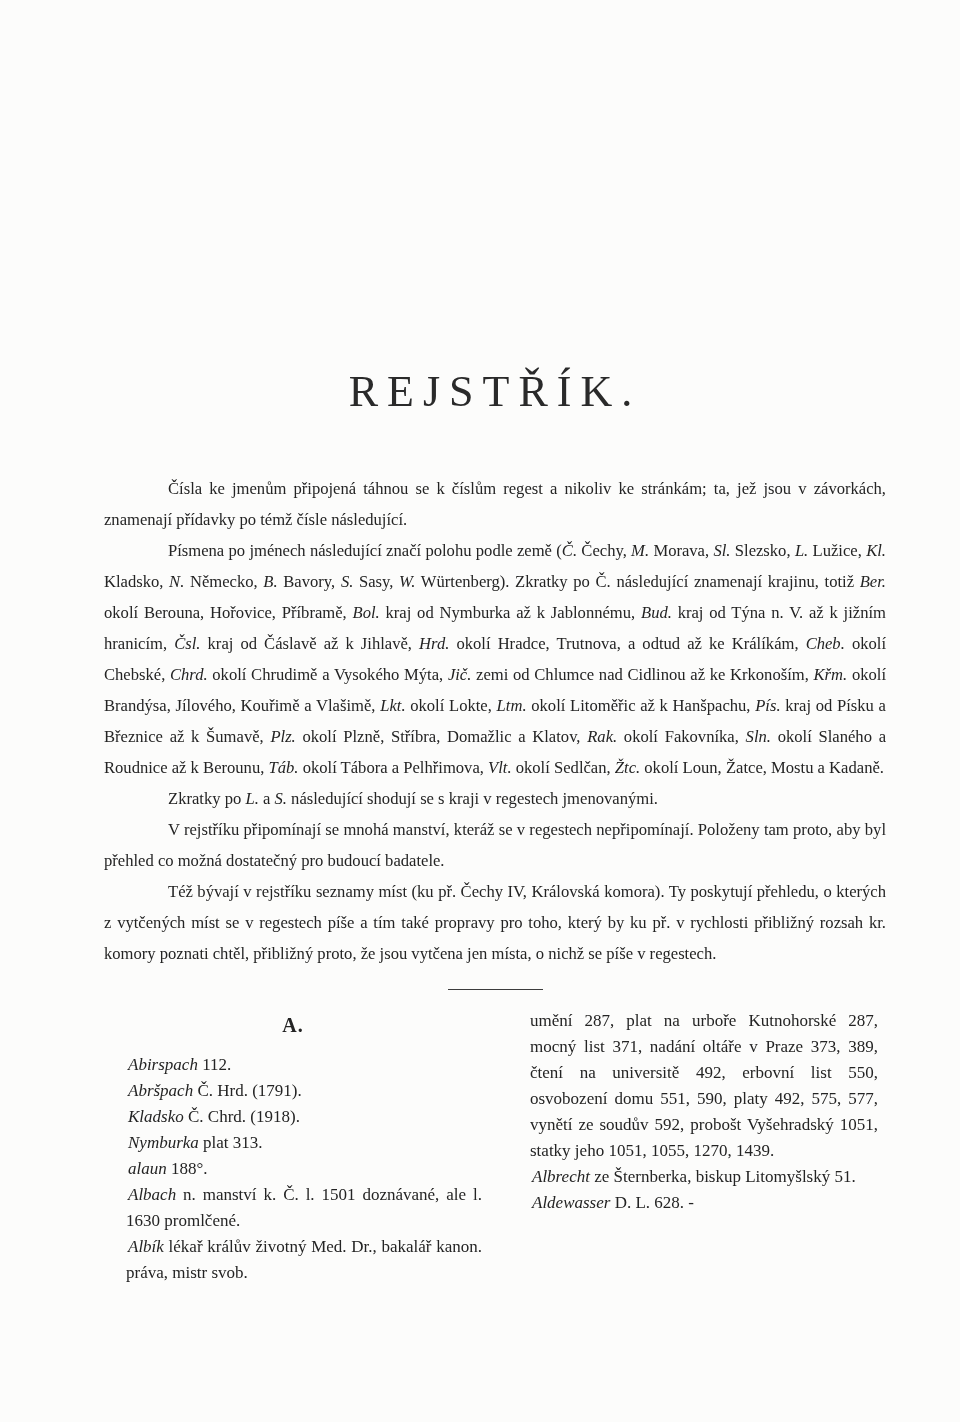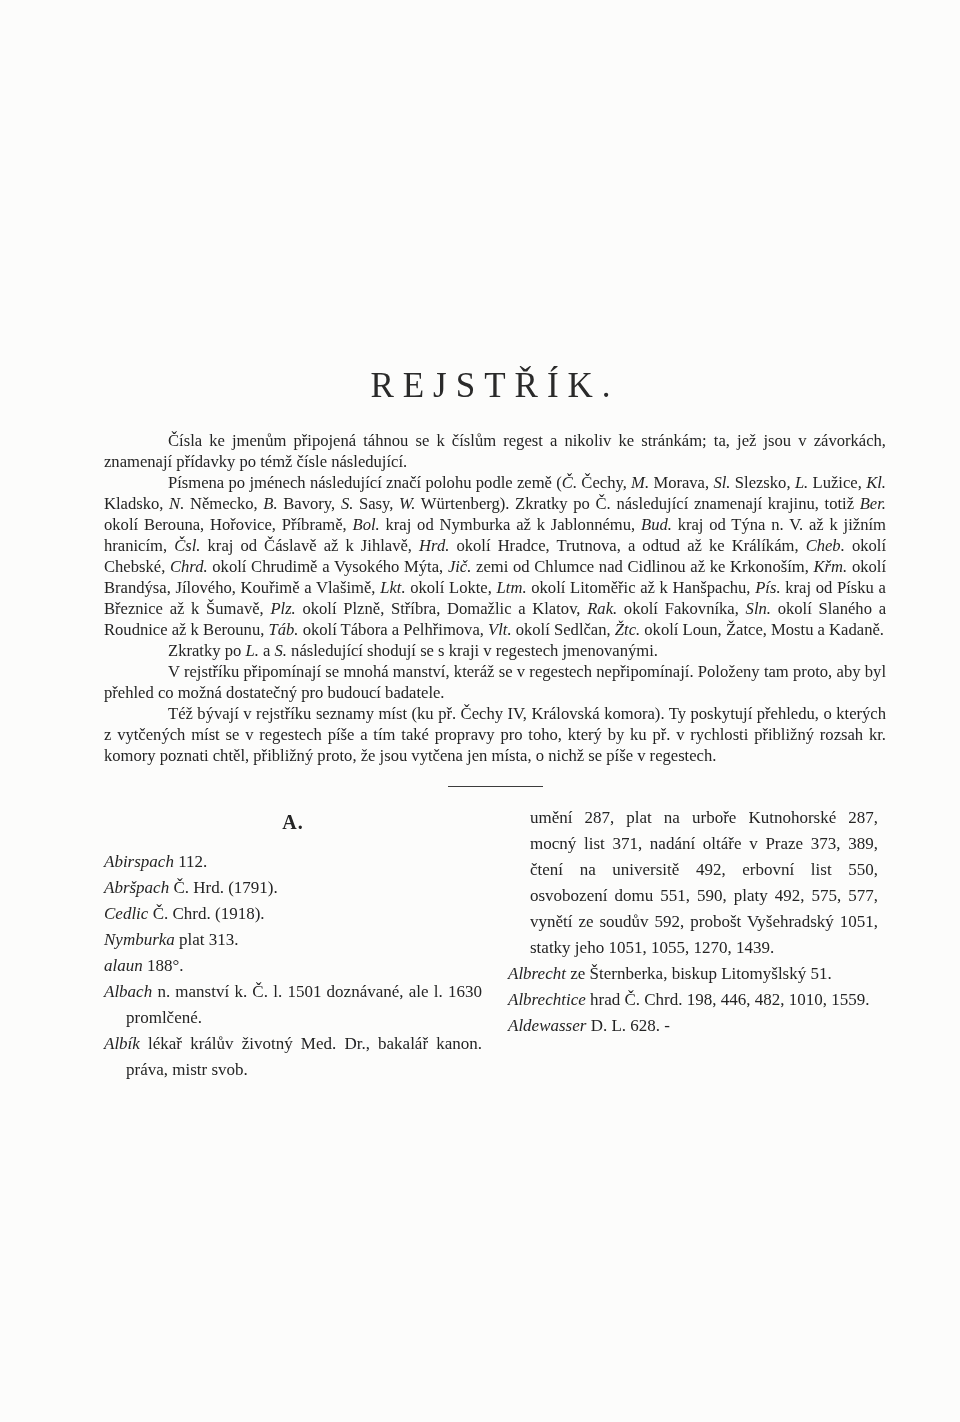--- a/index.html
+++ b/index.html
@@ -12,30 +12,30 @@
     font-family:"Liberation Serif","DejaVu Serif",serif;
     color:#242424;
   }
   .content {
     position:absolute;
     top:366px; left:104px; width:782px;
   }
   h1.title {
     margin:0;
     text-align:center;
-    font-size:35px;
+    font-size:44px;
     font-weight:400;
     letter-spacing:9px;
     color:#2a2a2a;
     white-space:nowrap;
   }
   .intro {
-    margin-top:24px;
+    margin-top:56px;
     font-size:16.6px;
-    line-height:21px;
+    line-height:31px;
     text-align:justify;
   }
   .intro p { margin:0; text-indent:64px; }
   hr.divider {
     border:0;
     border-top:1.6px solid #3c3c3c;
     width:95px;
     margin:20px auto 0 auto;
   }
   .columns {
@@ -55,21 +55,21 @@
     font-weight:700;
     font-size:20px;
     letter-spacing:1px;
     margin:4px 0 14px 0;
   }
   .entry {
     margin:0;
     padding-left:22px;
     text-indent:-22px;
   }
-  .entry .term { font-style:italic; }
+  .entry .term { font-style:italic;margin-left:24px; }
   .continuation {
     margin:0 8px 0 0;
     padding-left:22px;
   }
 </style>
 </head>
 <body>
 
 <div class="sheet">
   <div class="content">
@@ -85,31 +85,30 @@
       </div>
 
     <hr class="divider">
 
     <div class="columns">
       <div class="col left">
         <div class="letter-heading">A.</div>
         <div id="left-entries">
             <p class="entry"><span class="term">Abirspach</span><span> 112.</span></p>
             <p class="entry"><span class="term">Abršpach</span><span> Č. Hrd. (1791).</span></p>
-            <p class="entry"><span class="term">Cedlic</span><span> Č. Chrd. (1918).</span></p>
+            <p class="entry"><span class="term">Kladsko</span><span> Č. Chrd. (1918).</span></p>
             <p class="entry"><span class="term">Nymburka</span><span> plat 313.</span></p>
             <p class="entry"><span class="term">alaun</span><span> 188°.</span></p>
             <p class="entry"><span class="term">Albach</span><span> n. manství k. Č. l. 1501 doznávané, ale l. 1630 promlčené.</span></p>
             <p class="entry"><span class="term">Albík</span><span> lékař králův životný Med. Dr., bakalář kanon. práva, mistr svob.</span></p>
           </div>
       </div>
       <div class="col right">
         <p class="continuation">umění 287, plat na urboře Kutnohorské 287, mocný list 371, nadání oltáře v Praze 373, 389, čtení na universitě 492, erbovní list 550, osvobození domu 551, 590, platy 492, 575, 577, vynětí ze soudův 592, probošt Vyšehradský 1051, statky jeho 1051, 1055, 1270, 1439.</p>
         <div id="right-entries">
             <p class="entry"><span class="term">Albrecht</span><span> ze Šternberka, biskup Litomyšlský 51.</span></p>
-            <p class="entry"><span class="term">Albrechtice</span><span> hrad Č. Chrd. 198, 446, 482, 1010, 1559.</span></p>
             <p class="entry"><span class="term">Aldewasser</span><span> D. L. 628. -</span></p>
           </div>
       </div>
     </div>
 
   </div>
 </div>
 
 </body></html>

